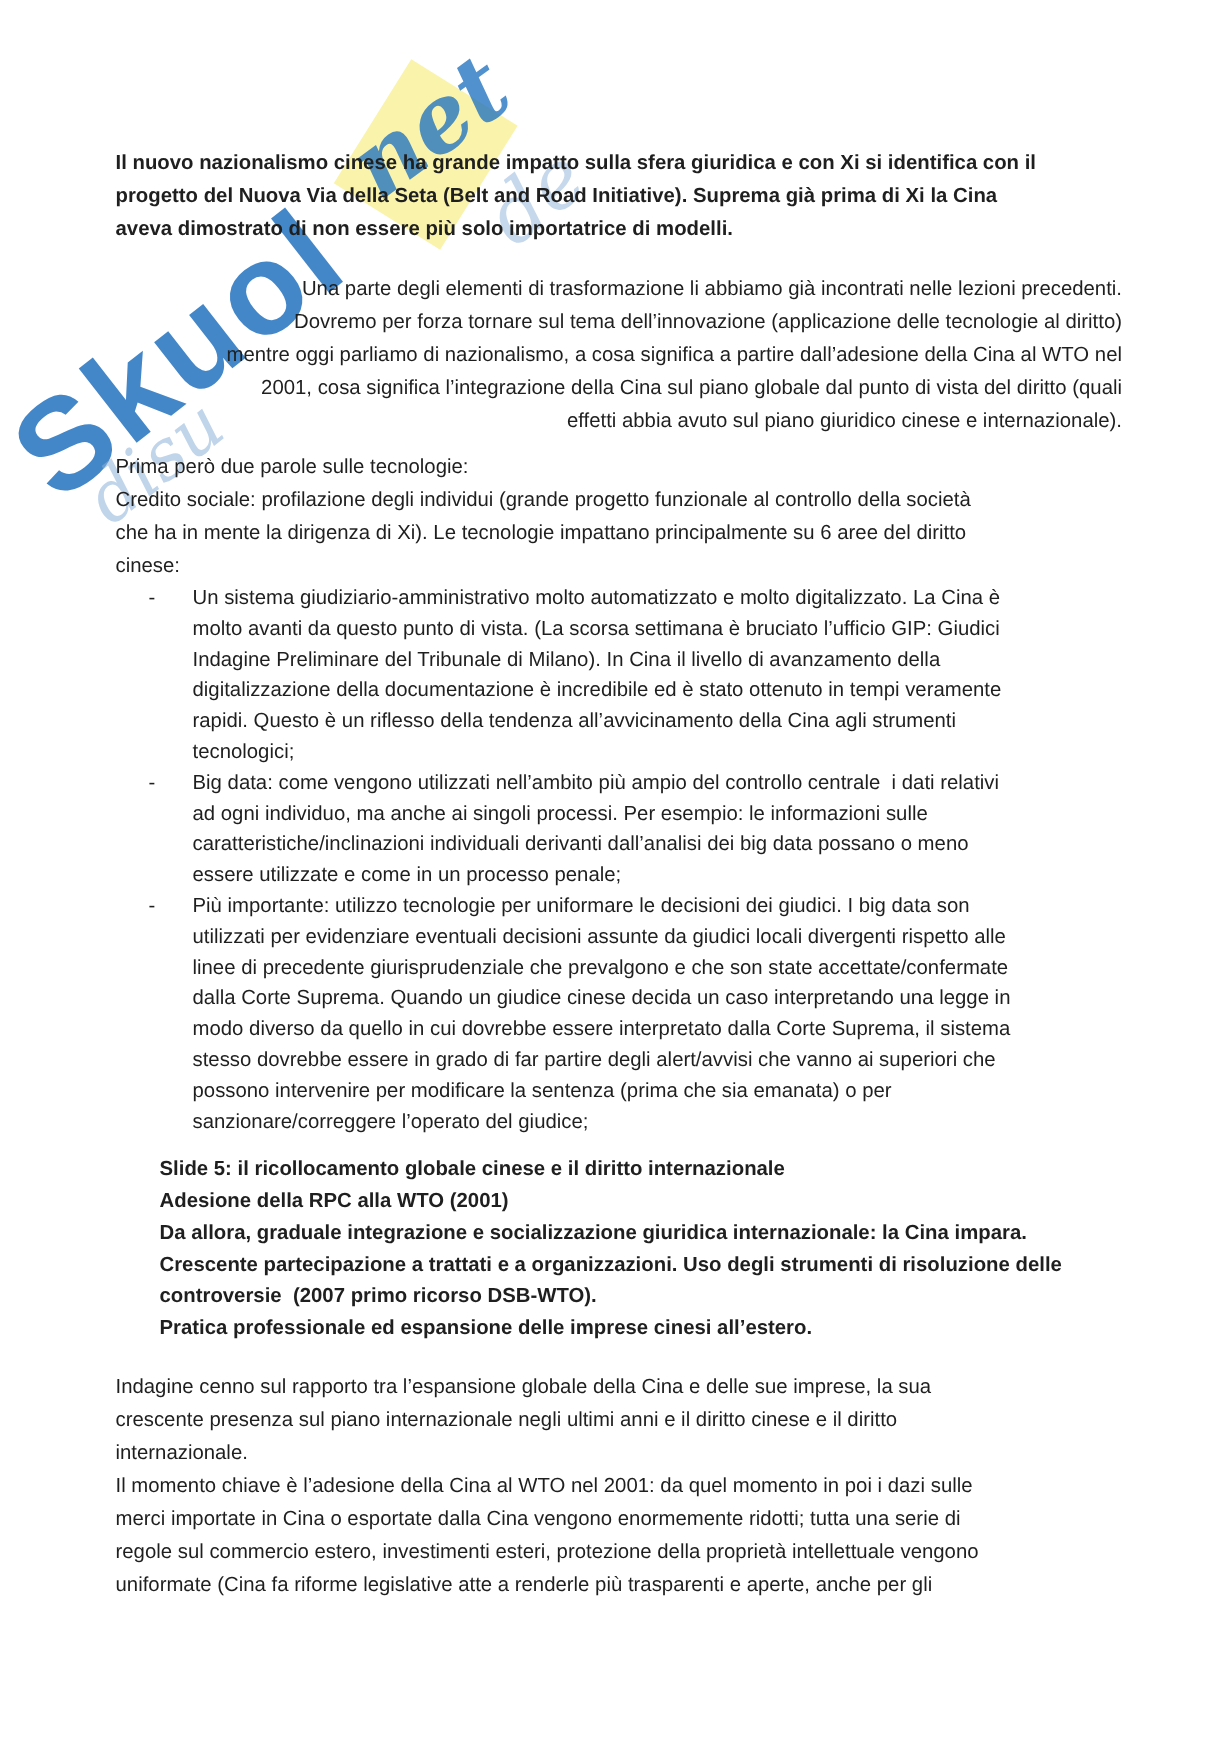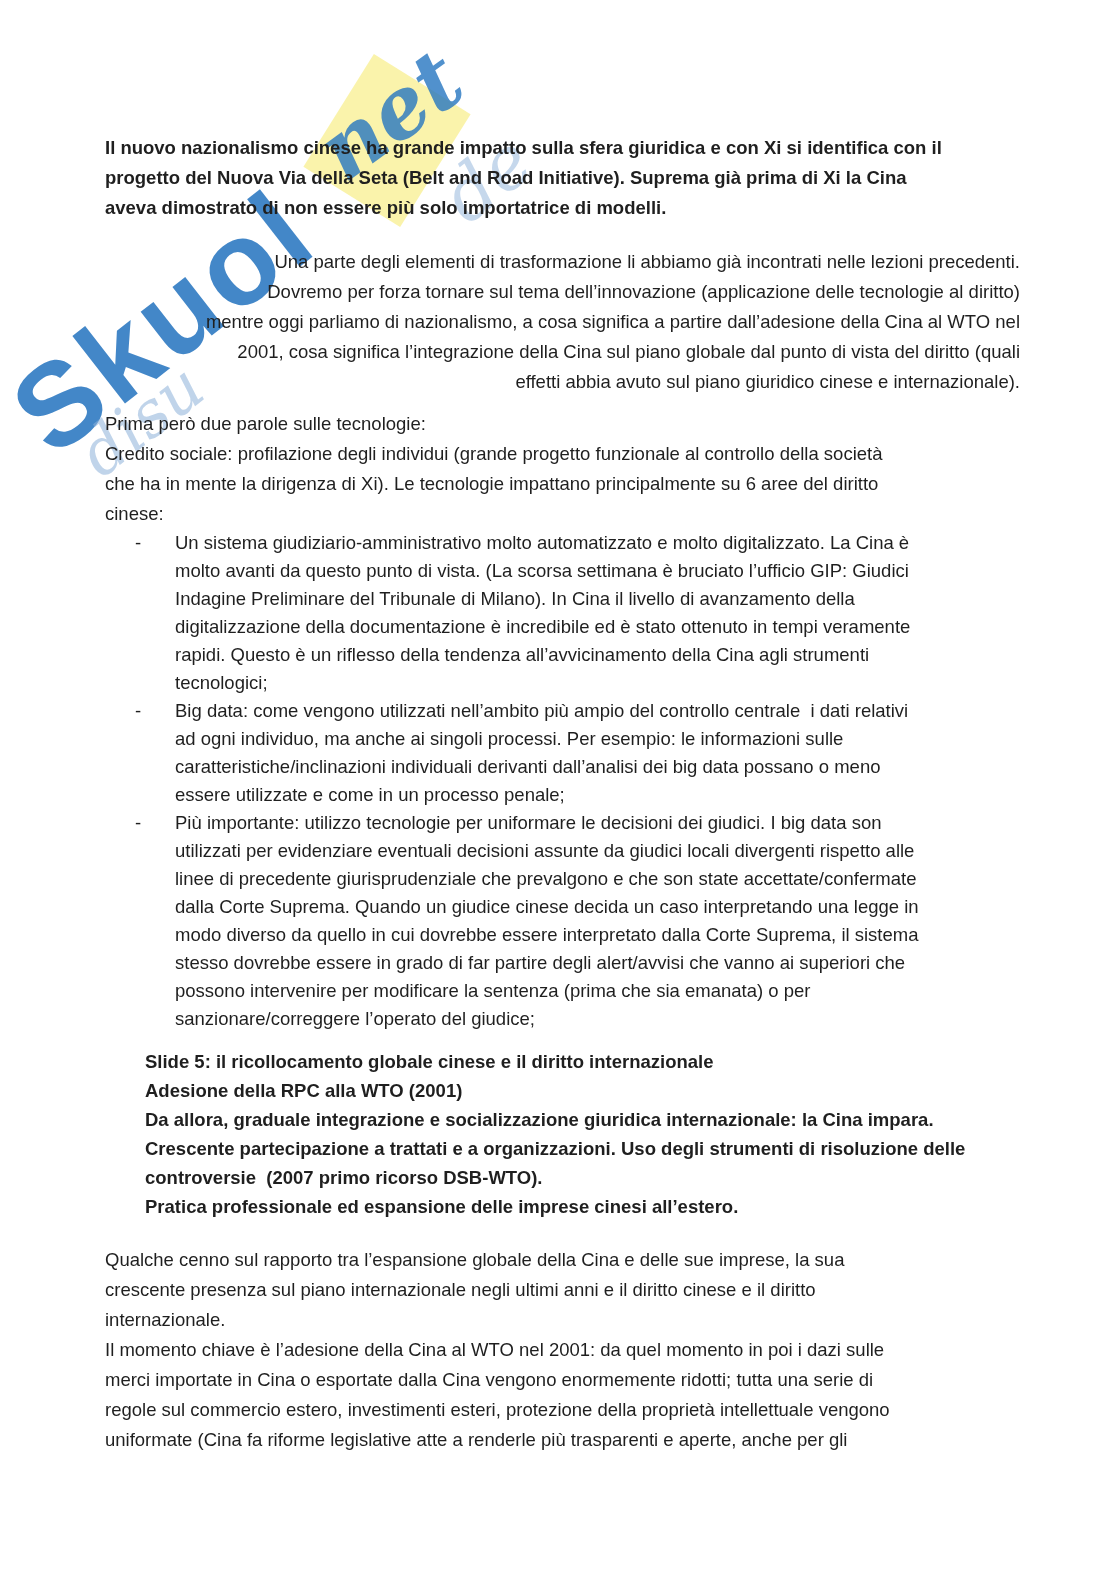--- a/index.html
+++ b/index.html
@@ -188,21 +188,21 @@
       </li>
     </ul>
 
     <p class="para bold slide5 gap-lg">Slide 5: il ricollocamento globale cinese e il diritto internazionale
 Adesione della RPC alla WTO (2001)
 Da allora, graduale integrazione e socializzazione giuridica internazionale: la Cina impara.
 Crescente partecipazione a trattati e a organizzazioni. Uso degli strumenti di risoluzione delle
 controversie  (2007 primo ricorso DSB-WTO).
 Pratica professionale ed espansione delle imprese cinesi all’estero.</p>
 
-    <p class="para">Qualche cenno sul rapporto tra l’espansione globale della Cina e delle sue imprese, la sua
+    <p class="para">Indagine cenno sul rapporto tra l’espansione globale della Cina e delle sue imprese, la sua
 crescente presenza sul piano internazionale negli ultimi anni e il diritto cinese e il diritto
 internazionale.</p>
 
     <p class="para">Il momento chiave è l’adesione della Cina al WTO nel 2001: da quel momento in poi i dazi sulle
 merci importate in Cina o esportate dalla Cina vengono enormemente ridotti; tutta una serie di
 regole sul commercio estero, investimenti esteri, protezione della proprietà intellettuale vengono
 uniformate (Cina fa riforme legislative atte a renderle più trasparenti e aperte, anche per gli</p>
 
   </div>
 </div>

